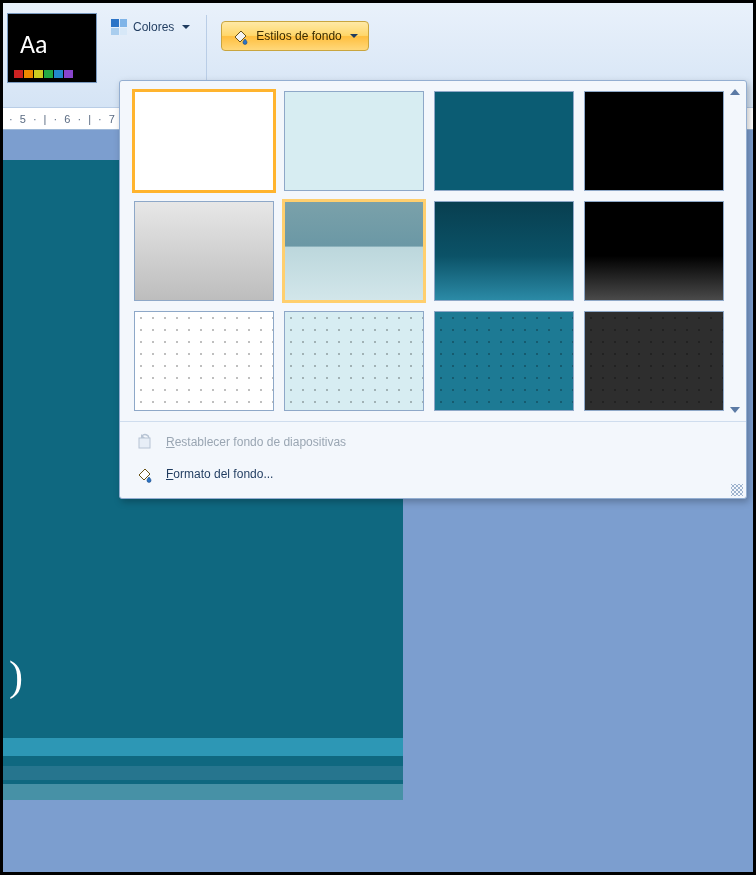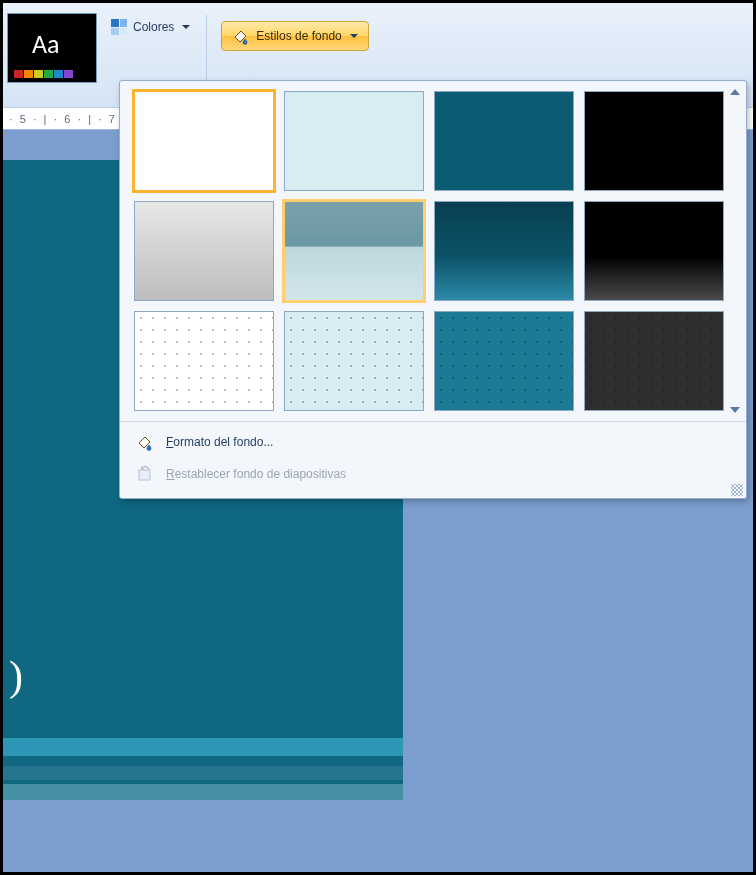--- a/index.html
+++ b/index.html
@@ -31,21 +31,21 @@
     .theme-thumb {
       width: 90px;
       height: 70px;
       background: #000;
       border: 1px solid #7a9ac0;
       position: relative;
       margin-top: 4px;
     }
     .theme-thumb .aa {
       position: absolute;
-      left: 24px;
+      left: 12px;
       top: 14px;
       color: #fff;
       font-size: 26px;
       font-family: Calibri, sans-serif;
     }
     .theme-thumb .palette {
       position: absolute;
       bottom: 4px;
       left: 6px;
       display: flex;
@@ -360,36 +360,36 @@
             <div class="sc-inner sc-12 dotted"></div>
           </div>
         </div>
       <div class="scroll-affordance">
         <div class="tri-up"></div>
         <div class="tri-down"></div>
       </div>
     </div>
 
     <div class="menu-footer">
-      <div class="menu-item">
-        <span class="menu-icon">
-          <svg viewBox="0 0 18 18" width="18" height="18">
-            <path d="M3 10 L9 4 L14 9 L8 15 Z" fill="#fff" stroke="#6a5316" stroke-width="1"></path>
-            <path d="M13 12 c0 0 2 2 2 3.4 a2 2 0 0 1 -4 0 c0 -1.4 2 -3.4 2 -3.4 Z" fill="#2b74c7" stroke="#16457d" stroke-width=".6"></path>
-          </svg>
-        </span>
-        <span class="underline-first">Formato del fondo...</span>
-      </div>
       <div class="menu-item disabled">
         <span class="menu-icon">
           <svg viewBox="0 0 18 18" width="18" height="18">
             <rect x="3" y="5" width="11" height="10" fill="#e7eef7" stroke="#b7c4d4"></rect>
             <path d="M6 3 a4 4 0 0 1 7 2" fill="none" stroke="#b7c4d4" stroke-width="1.4"></path>
             <path d="M5 1 L5 5 L9 5 Z" fill="#b7c4d4"></path>
           </svg>
         </span>
         <span class="underline-first">Restablecer fondo de diapositivas</span>
       </div>
+      <div class="menu-item">
+        <span class="menu-icon">
+          <svg viewBox="0 0 18 18" width="18" height="18">
+            <path d="M3 10 L9 4 L14 9 L8 15 Z" fill="#fff" stroke="#6a5316" stroke-width="1"></path>
+            <path d="M13 12 c0 0 2 2 2 3.4 a2 2 0 0 1 -4 0 c0 -1.4 2 -3.4 2 -3.4 Z" fill="#2b74c7" stroke="#16457d" stroke-width=".6"></path>
+          </svg>
+        </span>
+        <span class="underline-first">Formato del fondo...</span>
+      </div>
     </div>
     <div class="resize-grip"></div>
   </div>
 
 </div>
 
 </body></html>

